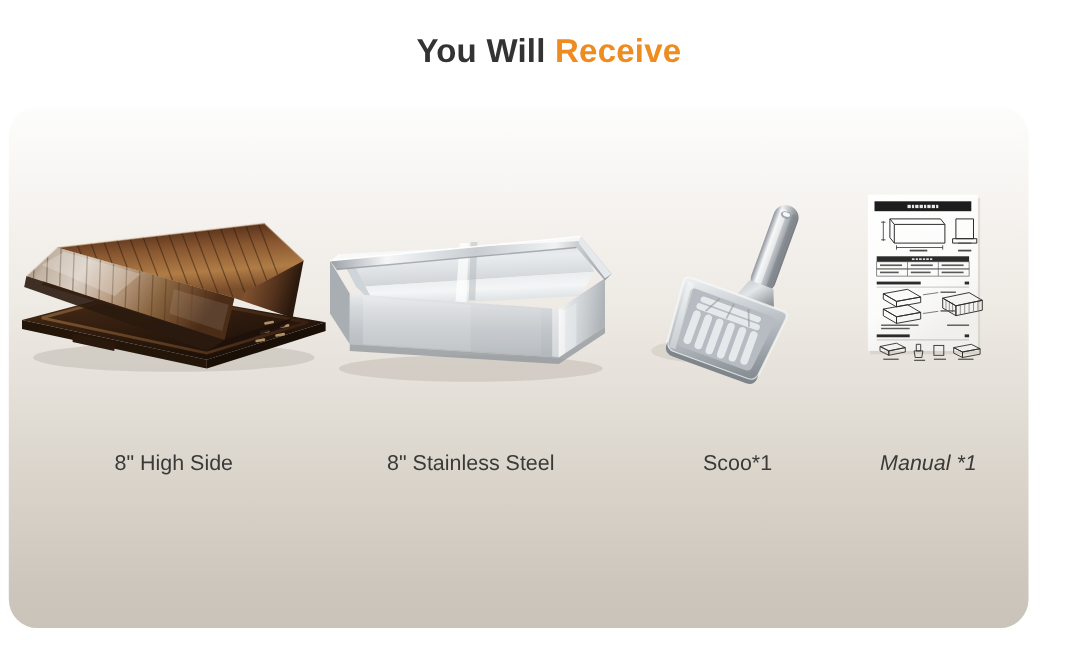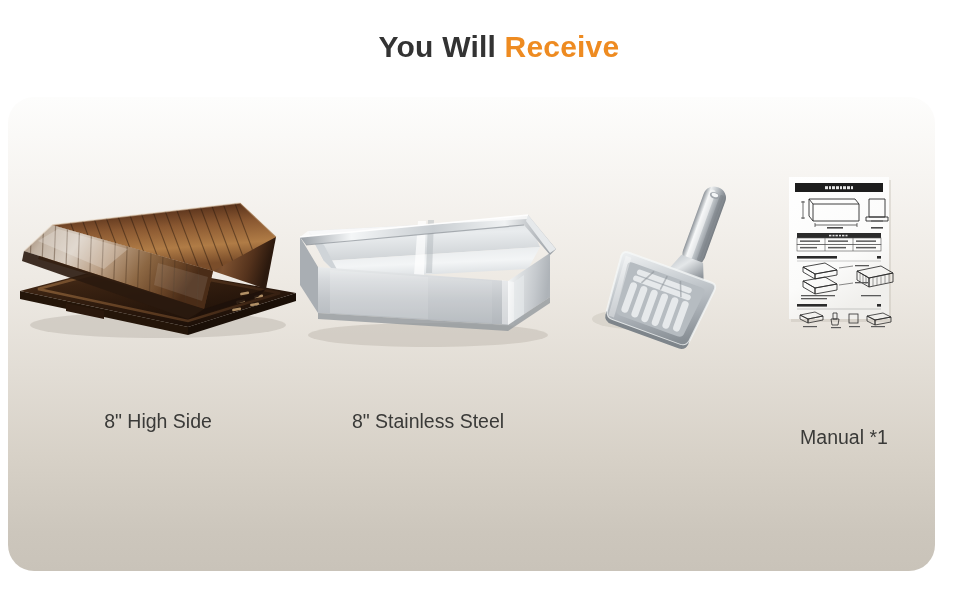--- a/index.html
+++ b/index.html
@@ -90,21 +90,21 @@
   .item-manual    { left: 745px; width: 182px; }
 
   .item-enclosure .art { top: 88px;  height: 160px; }
   .item-box       .art { top: 110px; height: 150px; }
   .item-scoop     .art { top: 70px;  height: 180px; }
   .item-manual    .art { top: 76px;  height: 155px; }
 
   .item-enclosure .caption { top: 308px; }
   .item-box       .caption { top: 308px; }
   .item-scoop     .caption { top: 308px; }
-  .item-manual    .caption { top: 324px; }
+  .item-manual    .caption { top: 308px; font-style: italic; }
 
   svg { display: block; overflow: visible; }
 </style>
 </head>
 <body>
 
 <div id="page">
 
   <div class="heading">
     <span>You Will </span><span class="accent">Receive</span>
@@ -403,20 +403,21 @@
               <line x1="120" y1="109" x2="126" y2="124"></line>
             </g>
 
             <path d="M 70 169 L 141 169 Q 148 169 149 162 L 149 166 Q 148 173 141 173 L 70 173 Q 62 173 61 166 L 61 162 Q 62 169 70 169 Z" fill="#7e858b"></path>
 
             <path d="M 60 104 L 66 104 L 70 166 L 64 166 Z" fill="#ffffff" opacity="0.35"></path>
           </g>
         </svg>
       </div>
       <div class="caption">
+        <div>Scoo*1</div>
       </div>
     </div>
 
     <div class="item item-manual">
       <div class="art">
         <svg viewBox="0 0 182 155" width="182" height="155">
           <defs>
             <linearGradient id="paperGrad" x1="0" y1="0" x2="0.4" y2="1">
               <stop offset="0%" stop-color="#ffffff"></stop>
               <stop offset="70%" stop-color="#fbfbfa"></stop>

